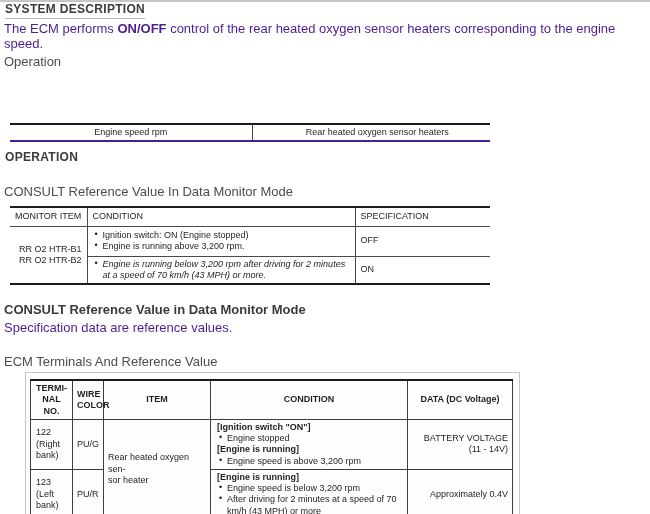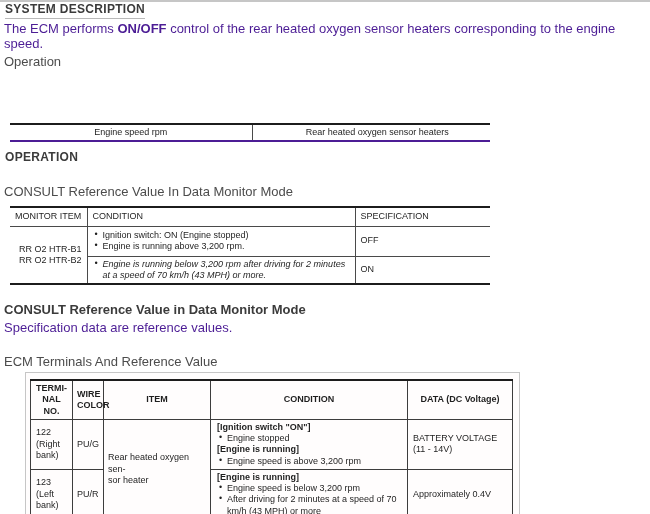--- a/index.html
+++ b/index.html
@@ -56,21 +56,21 @@
     border:1px solid #c6c6c6; border-bottom:none; background:#fffdfd;margin-left:20px;
   }
   .t3 { margin:6px 0 0 4px; width:482px;
         border-top:2px solid #1c1c1c; border-bottom:2px solid #1c1c1c; }
   .t3 td { border:1px solid #3d3d3d; vertical-align:middle; padding:2px 4px; }
   .t3 .hd { height:38px; text-align:center; font-weight:bold; }
   .t3 .term { vertical-align:middle; padding-left:5px; }
   .t3 .r1 td { height:41px; }
   .t3 .r2 td { height:45px; }
   .t3 .cond { vertical-align:middle; padding-left:6px; }
-  .t3 .data { padding-left:5px; }
+  .t3 .data { padding-left:5px;text-align:right; }
 
   .bullet { position:relative; padding-left:10px; }
   .bullet::before { content:"\2022"; position:absolute; left:2px; top:-1px; }
   .bline { font-weight:bold; }
 </style>
 </head>
 <body>
 
 <div class="top-edge"></div>
 

